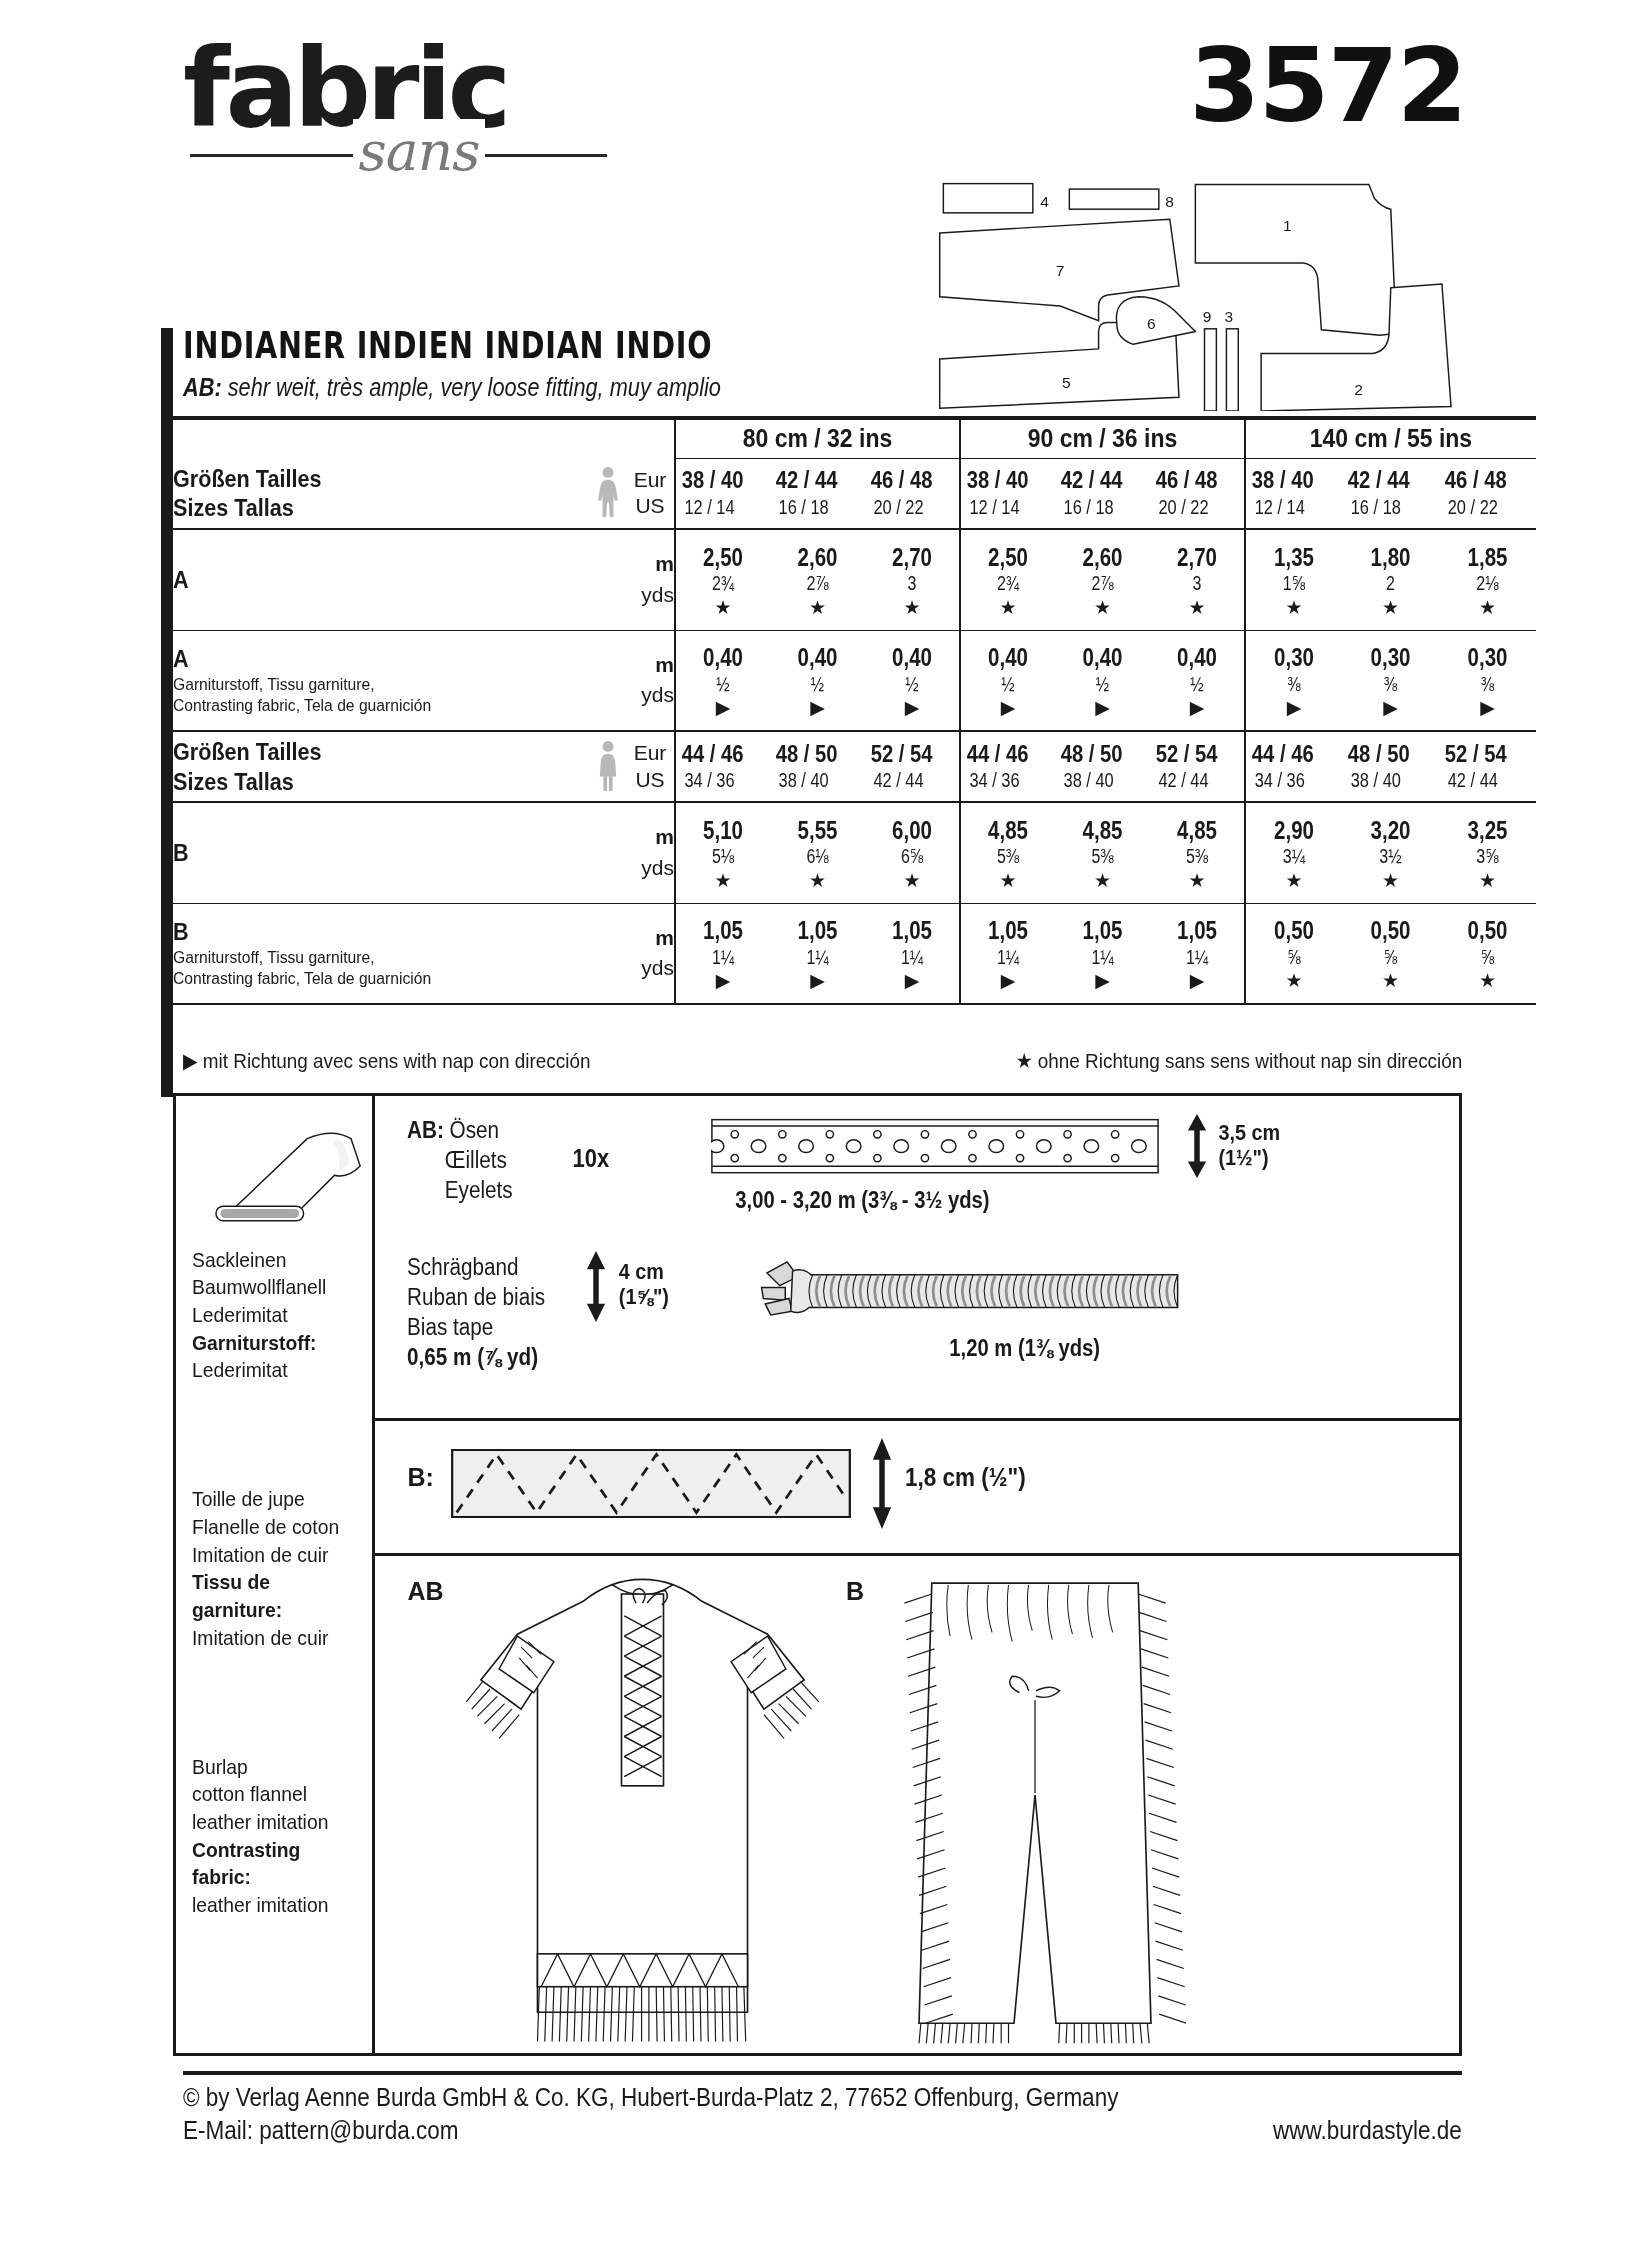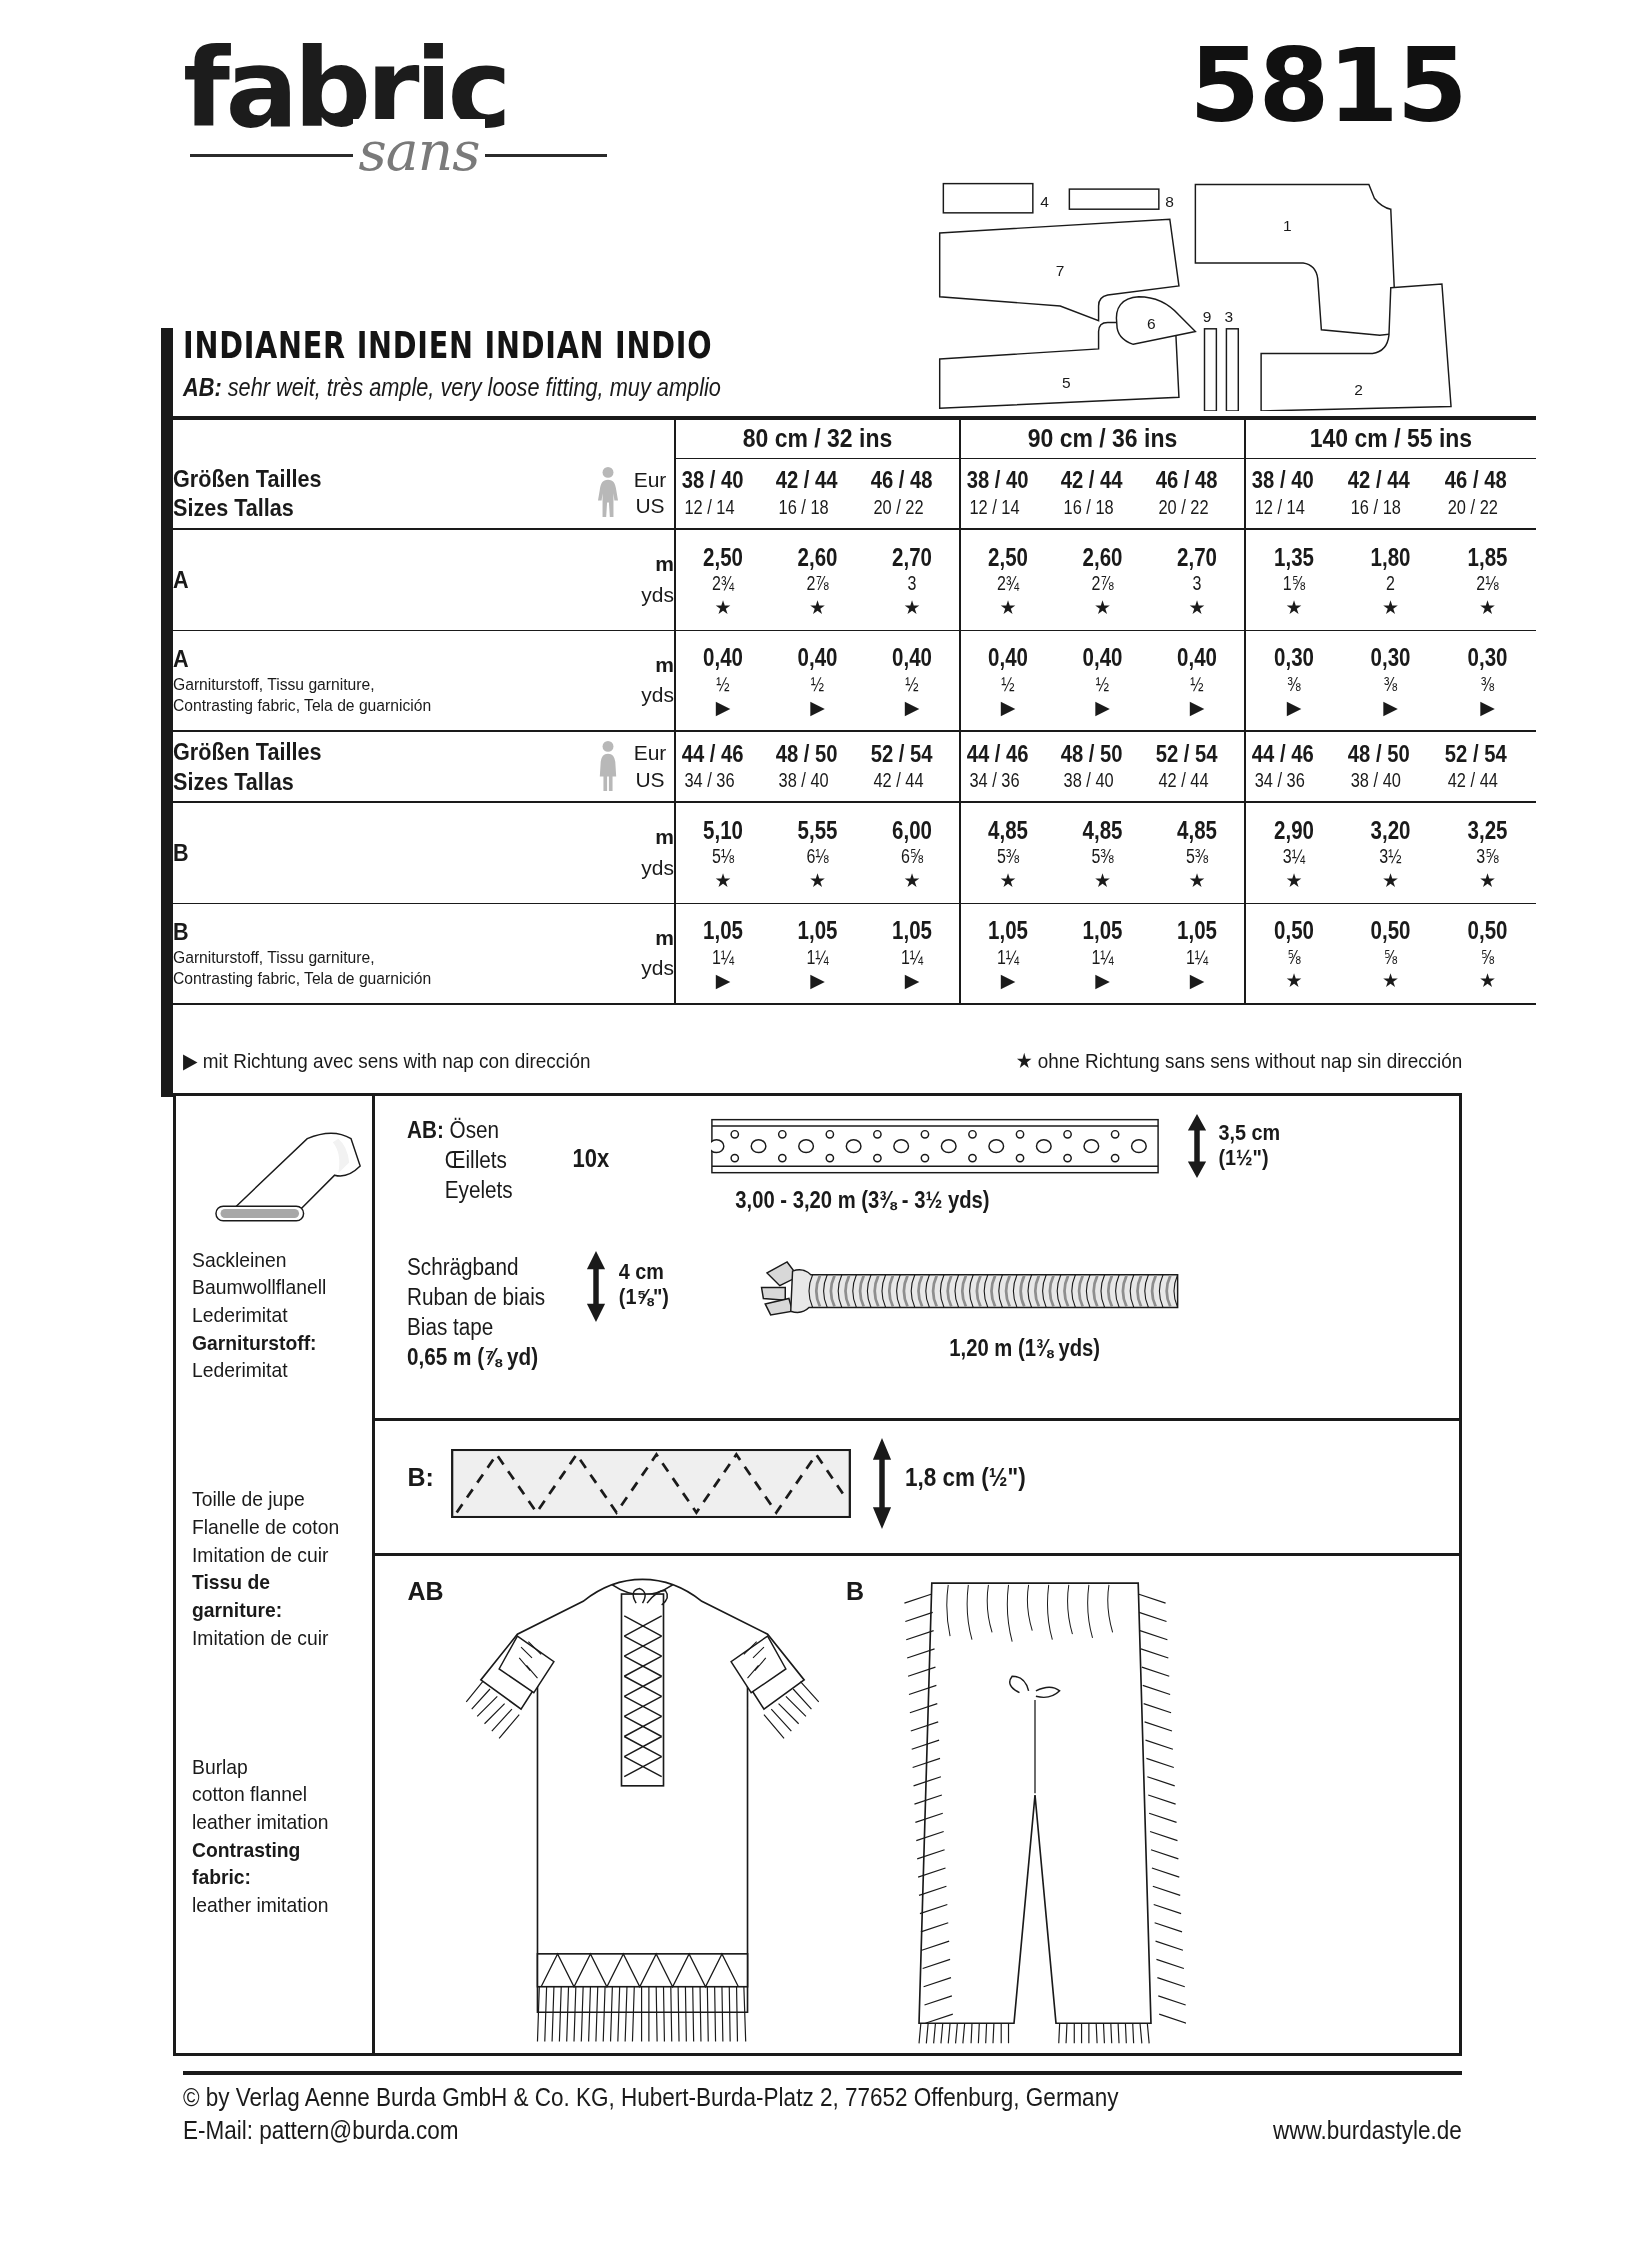--- a/index.html
+++ b/index.html
@@ -129,21 +129,21 @@
 <body>
 
 <div class="page">
 
   <div class="header">
     <div class="logo-wrap">
       <div class="logo-burda">fabric</div>
       <div class="logo-rule"></div>
       <div class="logo-style">sans</div>
     </div>
-    <div class="pattern-number">5815</div>
+    <div class="pattern-number">3572</div>
   </div>
 
   <div class="pieces">
     <svg width="557" height="242" viewBox="0 0 610 265" fill="none" stroke="#1a1a1a" stroke-width="1.6">
       <rect x="42" y="16" width="98" height="32" fill="#fff"></rect>
       <text x="148" y="42" font-family="Liberation Sans, sans-serif" font-size="17" fill="#1a1a1a" stroke="none">4</text>
       <rect x="180" y="22" width="98" height="22" fill="#fff"></rect>
       <text x="285" y="42" font-family="Liberation Sans, sans-serif" font-size="17" fill="#1a1a1a" stroke="none">8</text>
       <path d="M38 70 L290 55 L300 128 L222 138 Q212 140 212 150 L212 166 L170 150 L38 140 Z" fill="#fff"></path>
       <text x="165" y="117" font-family="Liberation Sans, sans-serif" font-size="17" fill="#1a1a1a" stroke="none">7</text>

